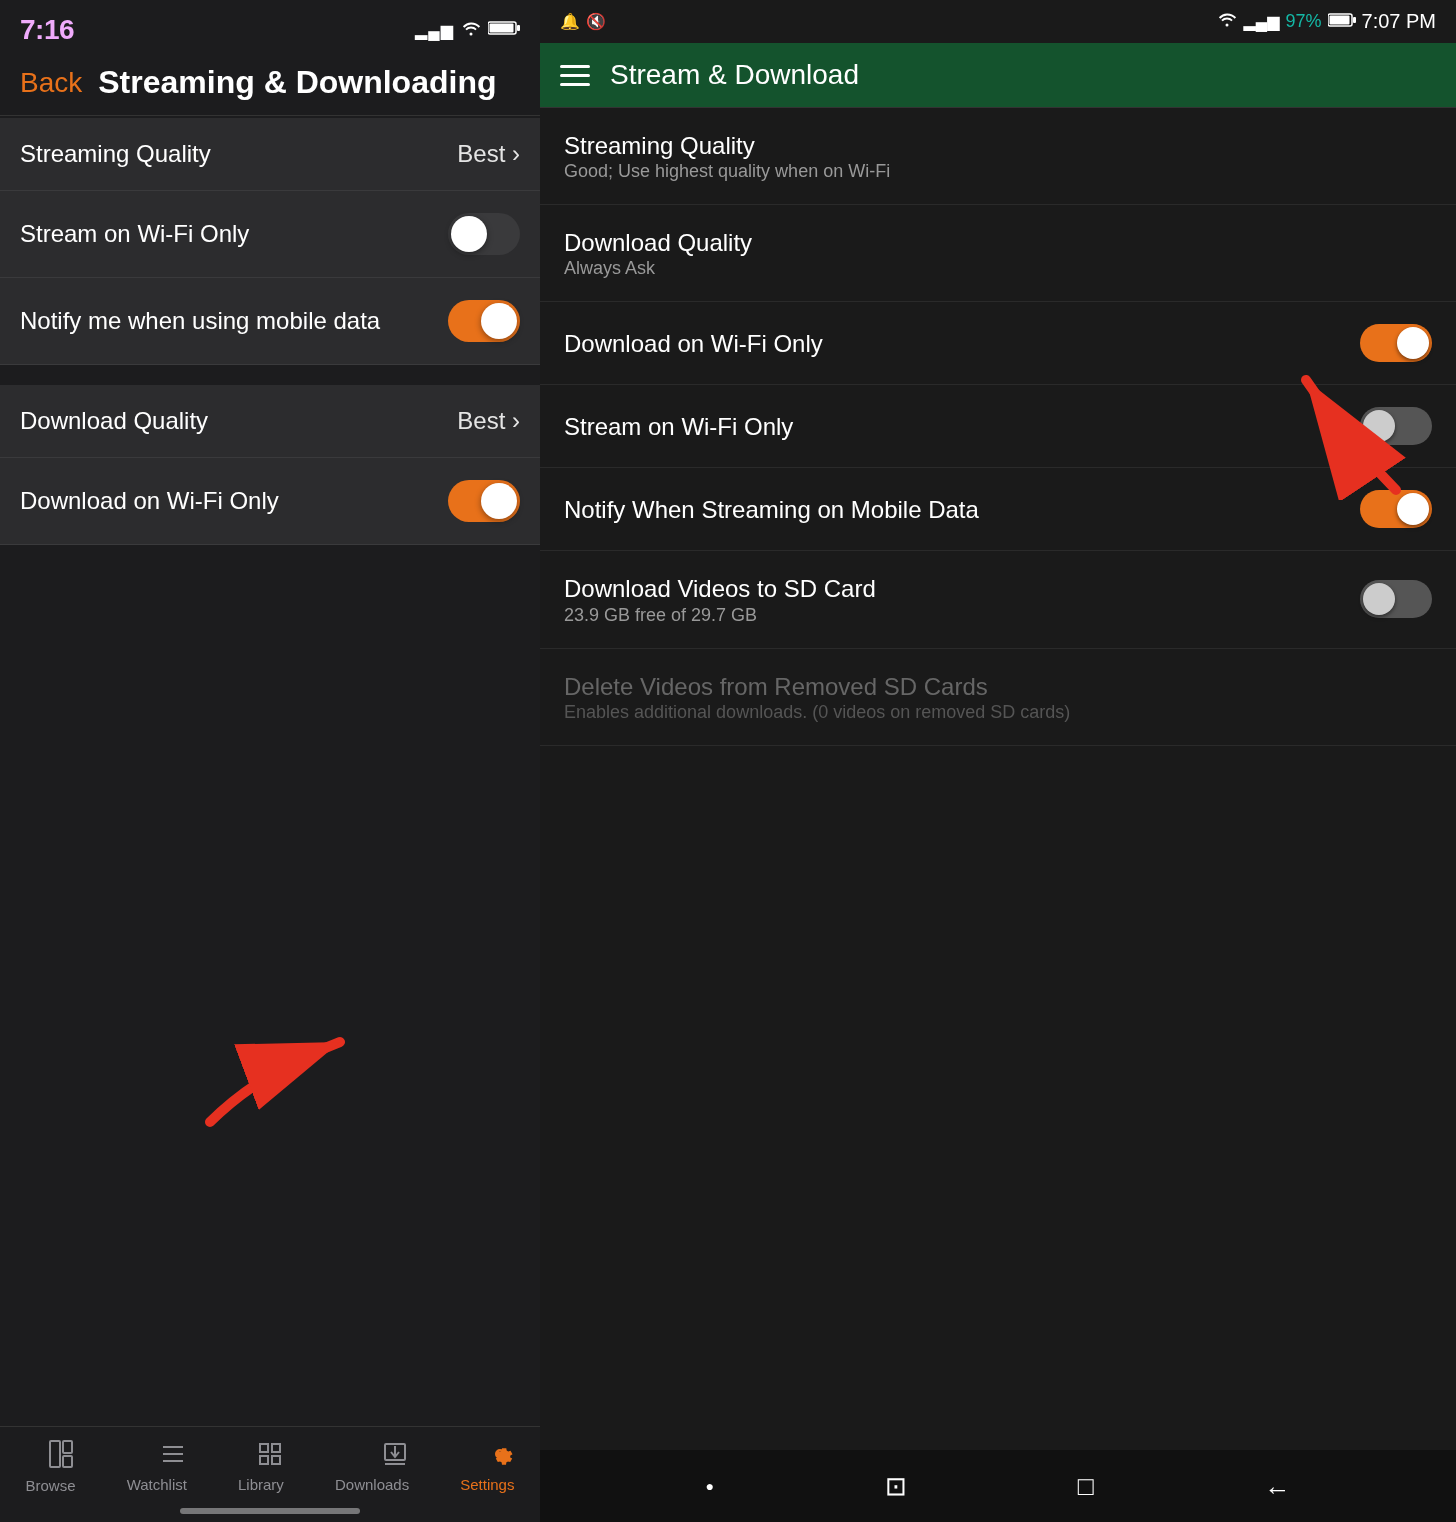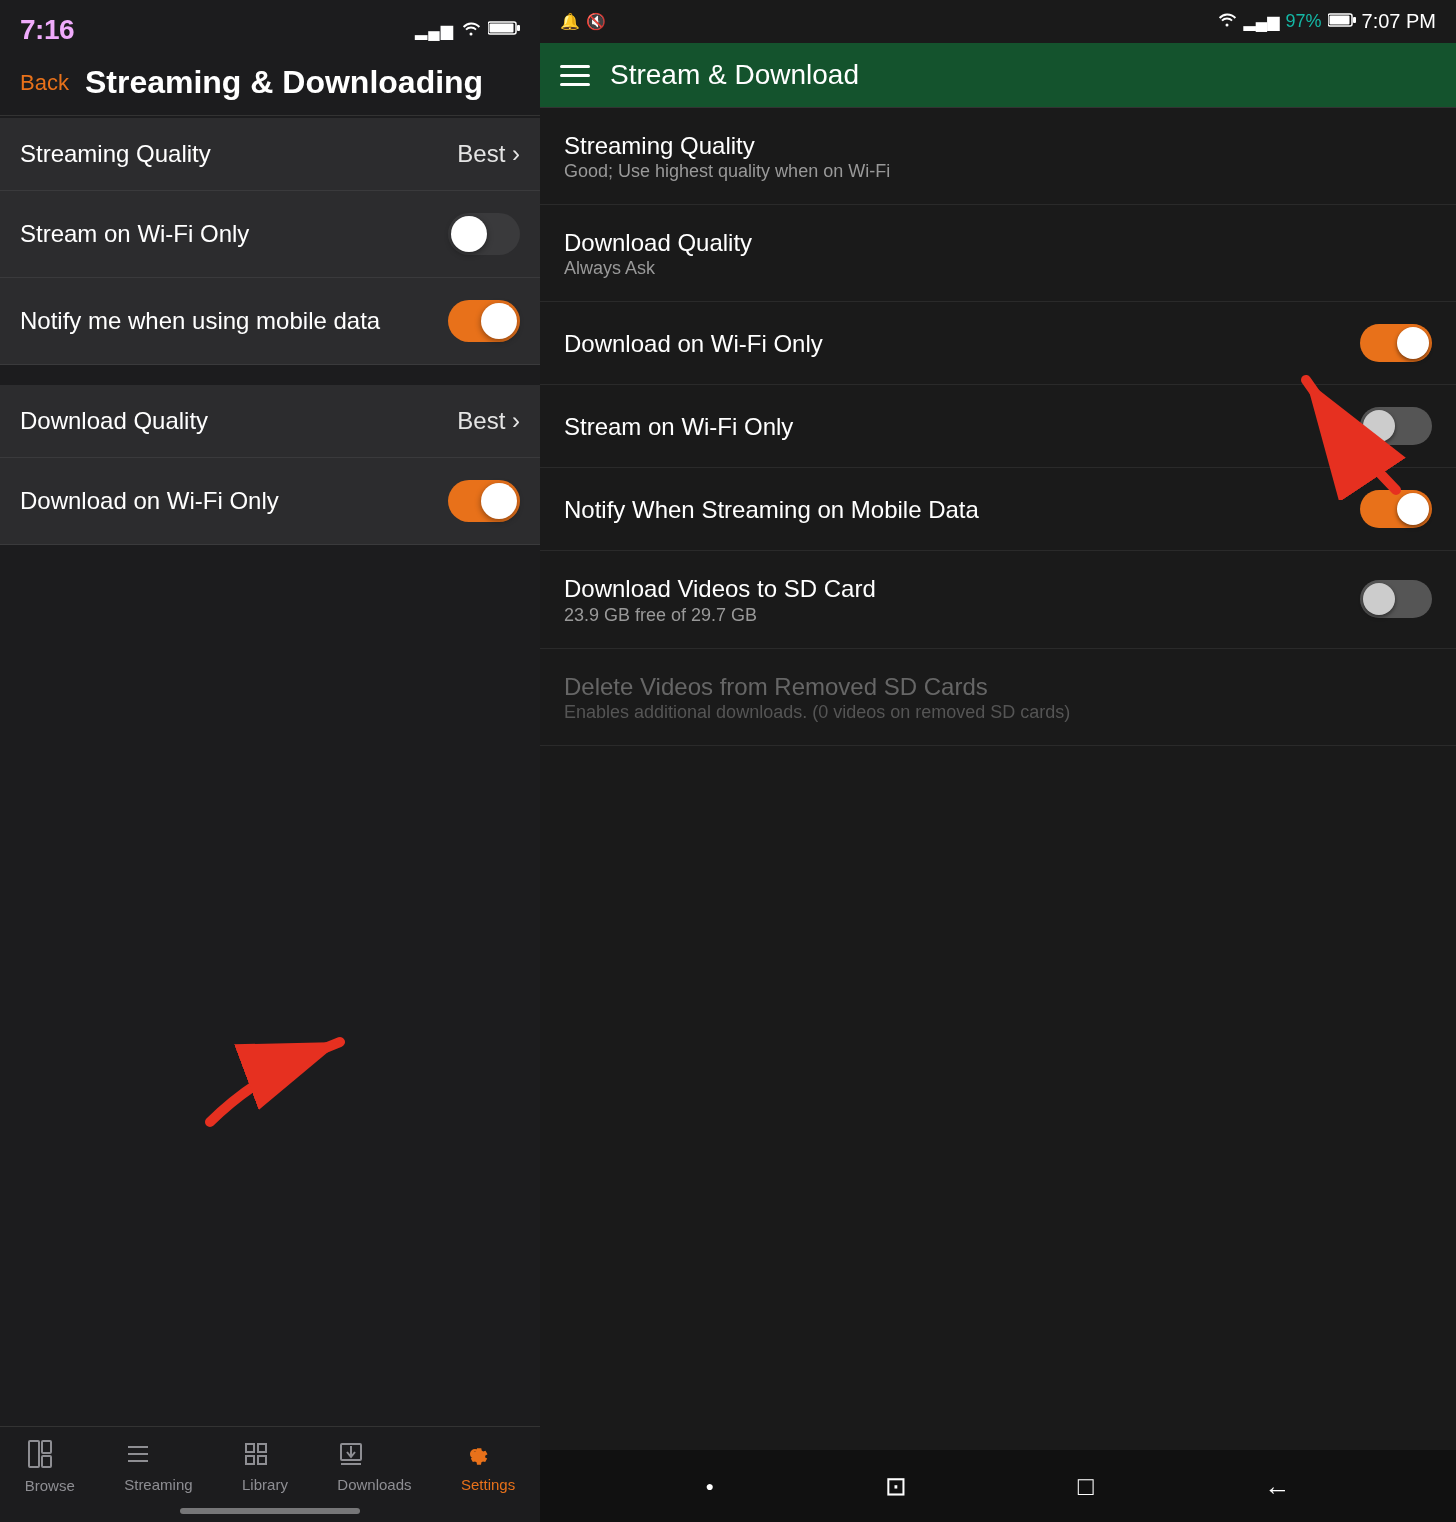--- a/index.html
+++ b/index.html
@@ -51,21 +51,21 @@
     .ios-nav-bar {
       display: flex;
       align-items: center;
       padding: 12px 20px 14px;
       background: #1c1c1e;
       border-bottom: 1px solid #333;
     }
 
     .ios-back-btn {
       color: #e8711a;
-      font-size: 22px;
+      font-size: 28px;
       font-weight: 400;
       margin-right: 16px;
       cursor: pointer;
     }
 
     .ios-nav-title {
       color: #fff;
       font-size: 32px;
       font-weight: 700;
     }
@@ -148,21 +148,21 @@
       border-top: 1px solid #333;
       display: flex;
       justify-content: space-around;
       align-items: center;
       padding: 12px 0 28px;
     }
 
     .ios-nav-item {
       display: flex;
       flex-direction: column;
-      align-items: flex-start;
+      align-items: flex-end;
       gap: 1px;
       cursor: pointer;
     }
 
     .ios-nav-icon {
       font-size: 28px;
       color: #8e8e93;
     }
 
     .ios-nav-icon.active {
@@ -398,21 +398,21 @@
             <rect x="17" y="17" width="9" height="11" rx="1"></rect>
           </svg></span>
         <span class="ios-nav-label">Browse</span>
       </div>
       <div class="ios-nav-item">
         <span class="ios-nav-icon"><svg width="28" height="28" viewBox="0 0 28 28" fill="none" stroke="#8e8e93" stroke-width="2">
             <line x1="4" y1="7" x2="24" y2="7"></line>
             <line x1="4" y1="14" x2="24" y2="14"></line>
             <line x1="4" y1="21" x2="24" y2="21"></line>
           </svg></span>
-        <span class="ios-nav-label">Streaming</span>
+        <span class="ios-nav-label">Watchlist</span>
       </div>
       <div class="ios-nav-item">
         <span class="ios-nav-icon"><svg width="28" height="28" viewBox="0 0 28 28" fill="none" stroke="#8e8e93" stroke-width="2">
             <rect x="4" y="4" width="8" height="8"></rect>
             <rect x="16" y="4" width="8" height="8"></rect>
             <rect x="4" y="16" width="8" height="8"></rect>
             <rect x="16" y="16" width="8" height="8"></rect>
           </svg></span>
         <span class="ios-nav-label">Library</span>
       </div>

